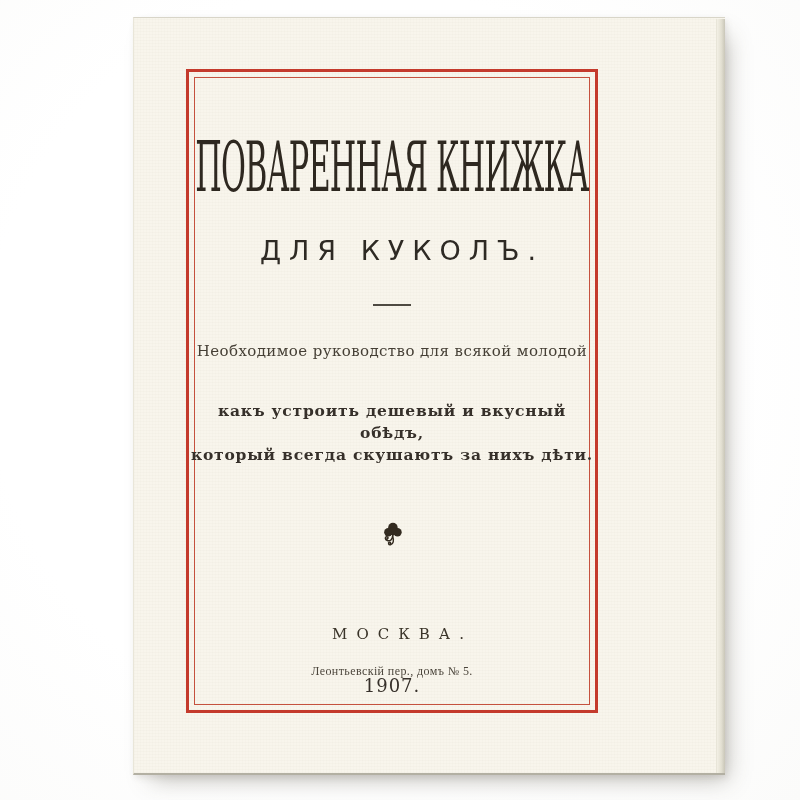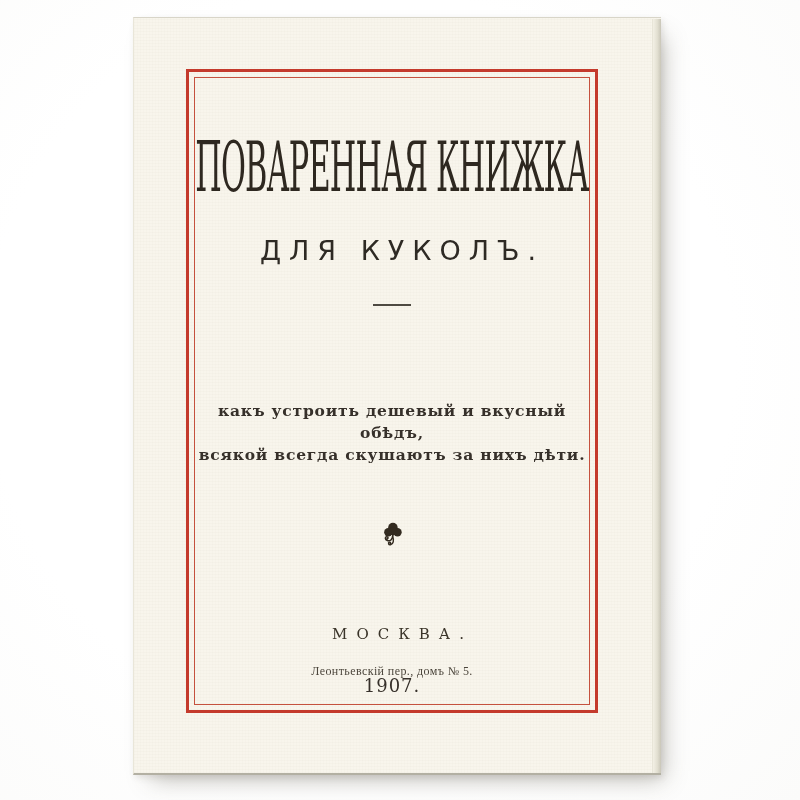--- a/index.html
+++ b/index.html
@@ -11,21 +11,21 @@
   }
   .stage {
     position: relative;
     width: 800px; height: 800px;
     background: radial-gradient(ellipse at 45% 45%, #ffffff 60%, #fbfbfa 100%);
   }
   
   .book {
     position: absolute;
     left: 133px; top: 17px;
-    width: 528px; height: 758px;
+    width: 592px; height: 758px;
     background-color: #f8f5ec;
     background-image:
       repeating-linear-gradient(0deg,  rgba(205,199,182,0.07) 0 1px, rgba(255,255,255,0) 1px 3px),
       repeating-linear-gradient(90deg, rgba(205,199,182,0.05) 0 1px, rgba(255,255,255,0) 1px 3px);
     border-top: 1px solid #d8d5c8;
     border-left: 1px solid #e9e6d9;
     border-bottom: 2px solid #b3b0a3;
     box-shadow: 10px 12px 22px -8px rgba(75,70,55,0.35), 2px 3px 6px rgba(90,85,70,0.12);
   }
   .fore-edge {
@@ -145,25 +145,26 @@
 
       <div class="blk title-main">
         <span class="stretch">ПОВАРЕННАЯ КНИЖКА</span>
       </div>
 
       <div class="blk title-sub">ДЛЯ КУКОЛЪ.</div>
 
       <div class="short-rule"></div>
 
       <div class="blk subtitle">
+        <div>Необходимое руководство для всякой молодой</div>
       </div>
 
       <div class="blk lead">
         <div>какъ устроить дешевый и вкусный обѣдъ,</div>
-        <div>всякой всегда скушаютъ за нихъ дѣти.</div>
+        <div>который всегда скушаютъ за нихъ дѣти.</div>
       </div>
 
       <div class="blk ornament">
         <svg width="24" height="31" viewBox="0 0 26 32" aria-hidden="true">
           <g fill="#332b20">
             <circle cx="14" cy="7.5" r="5.2"></circle>
             <circle cx="9" cy="12.5" r="4.5"></circle>
             <circle cx="19" cy="12.5" r="4.5"></circle>
             <circle cx="14" cy="11.5" r="4.2"></circle>
           </g>

